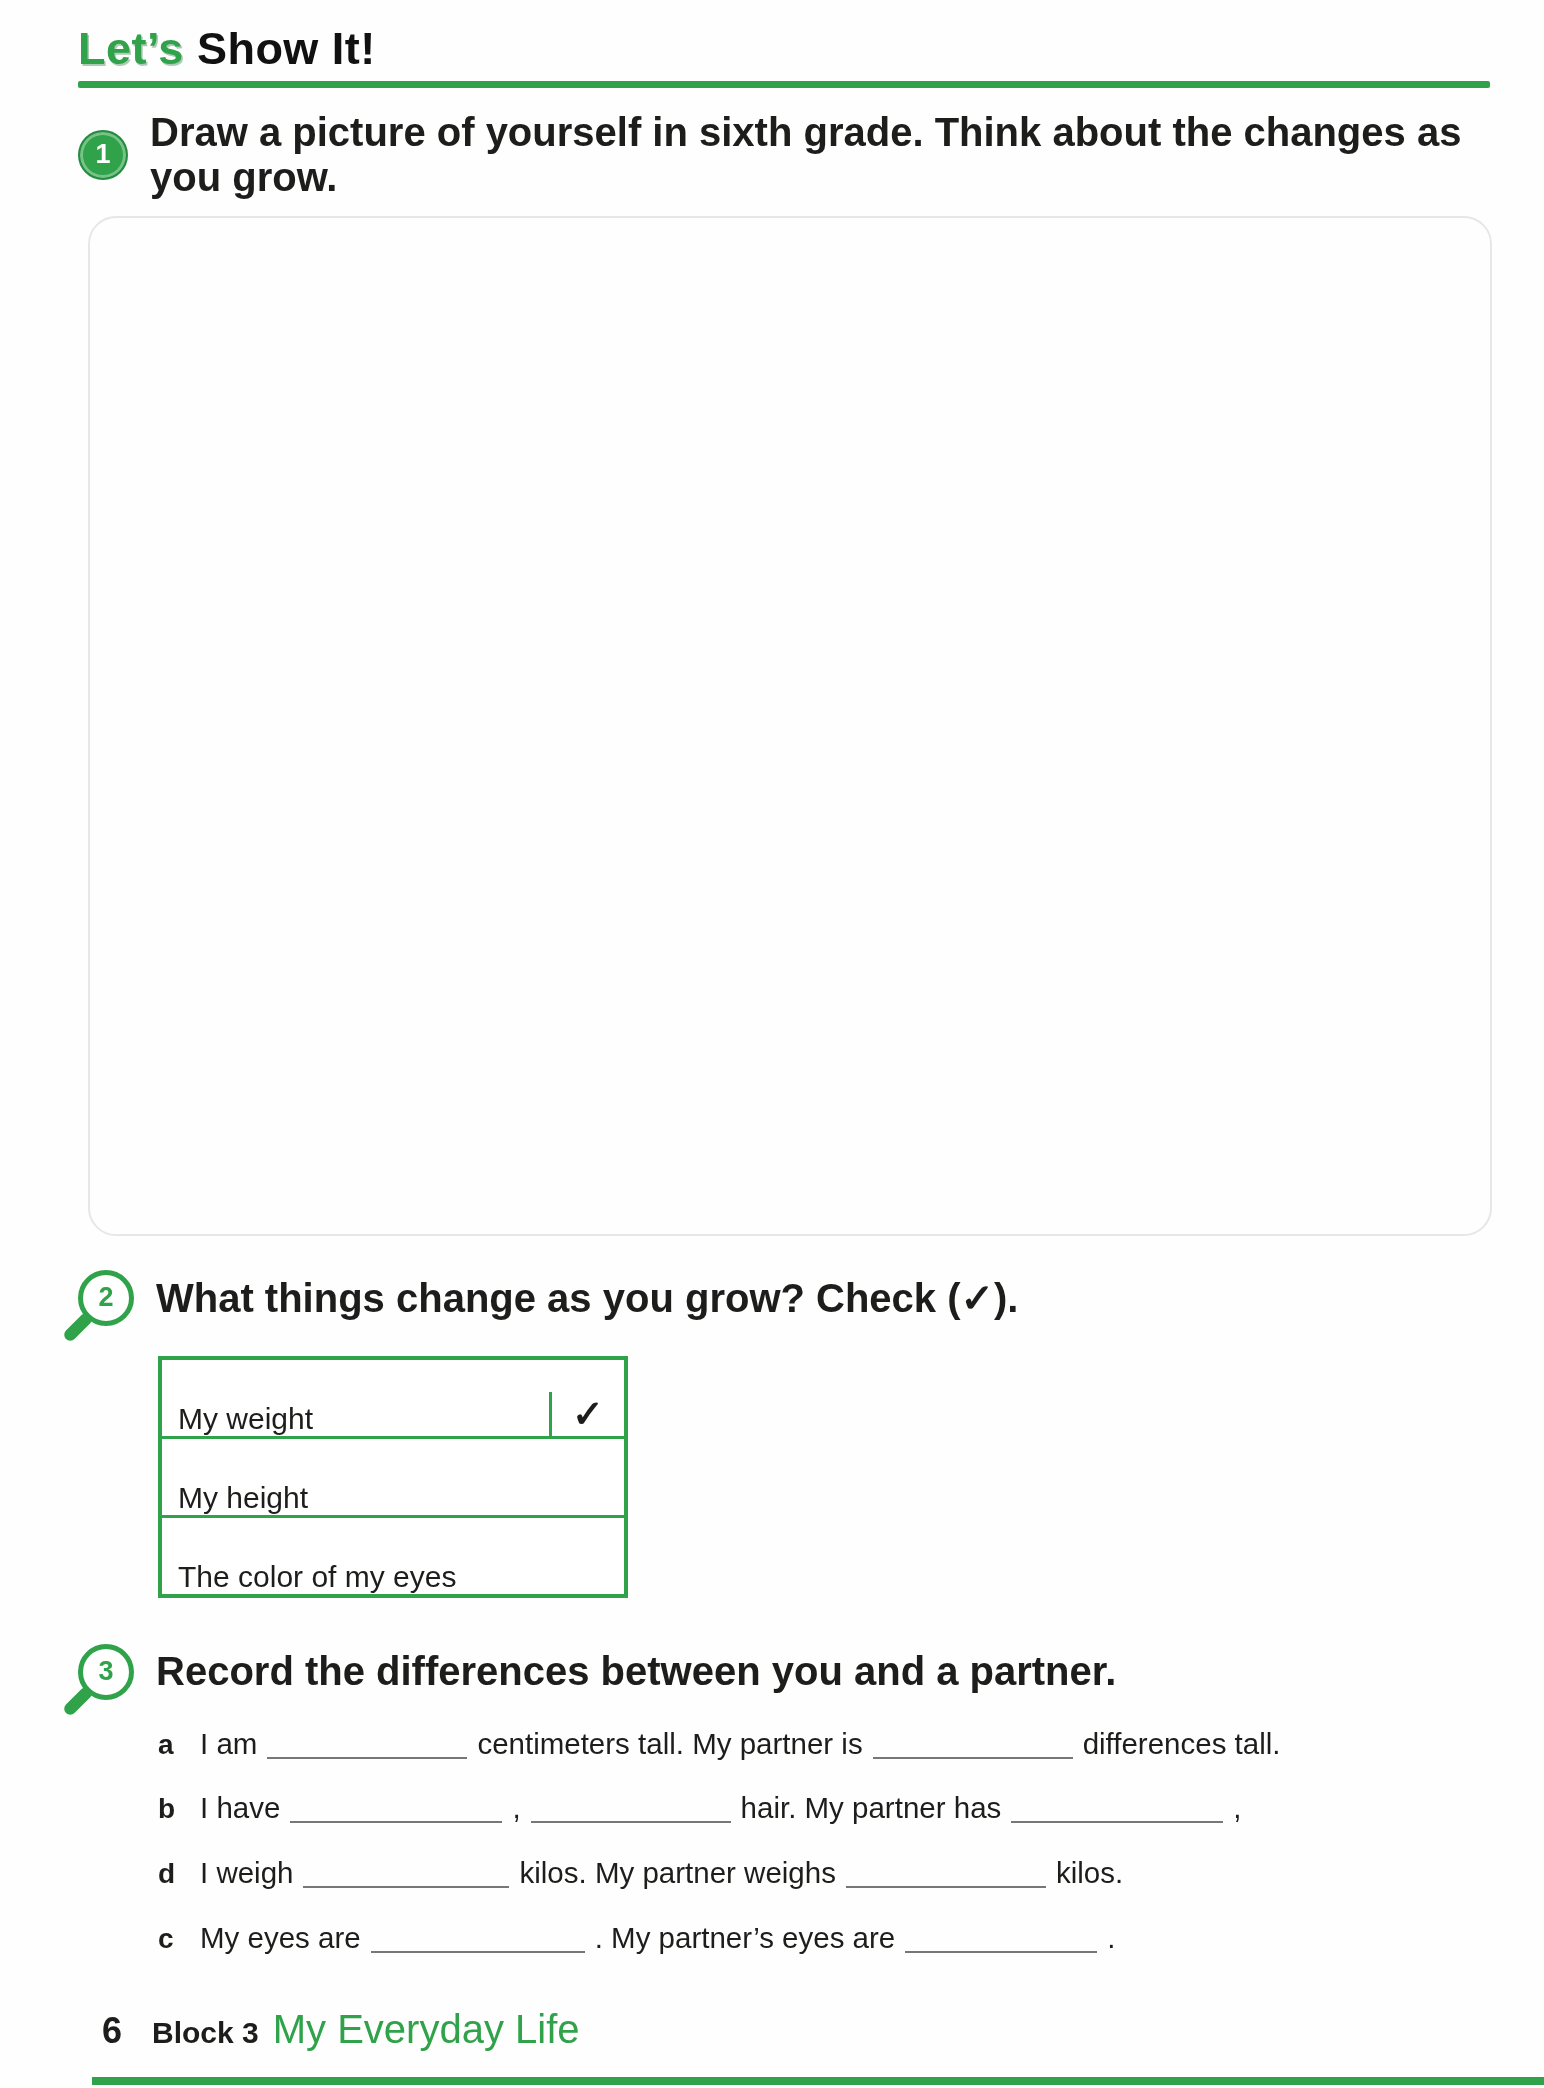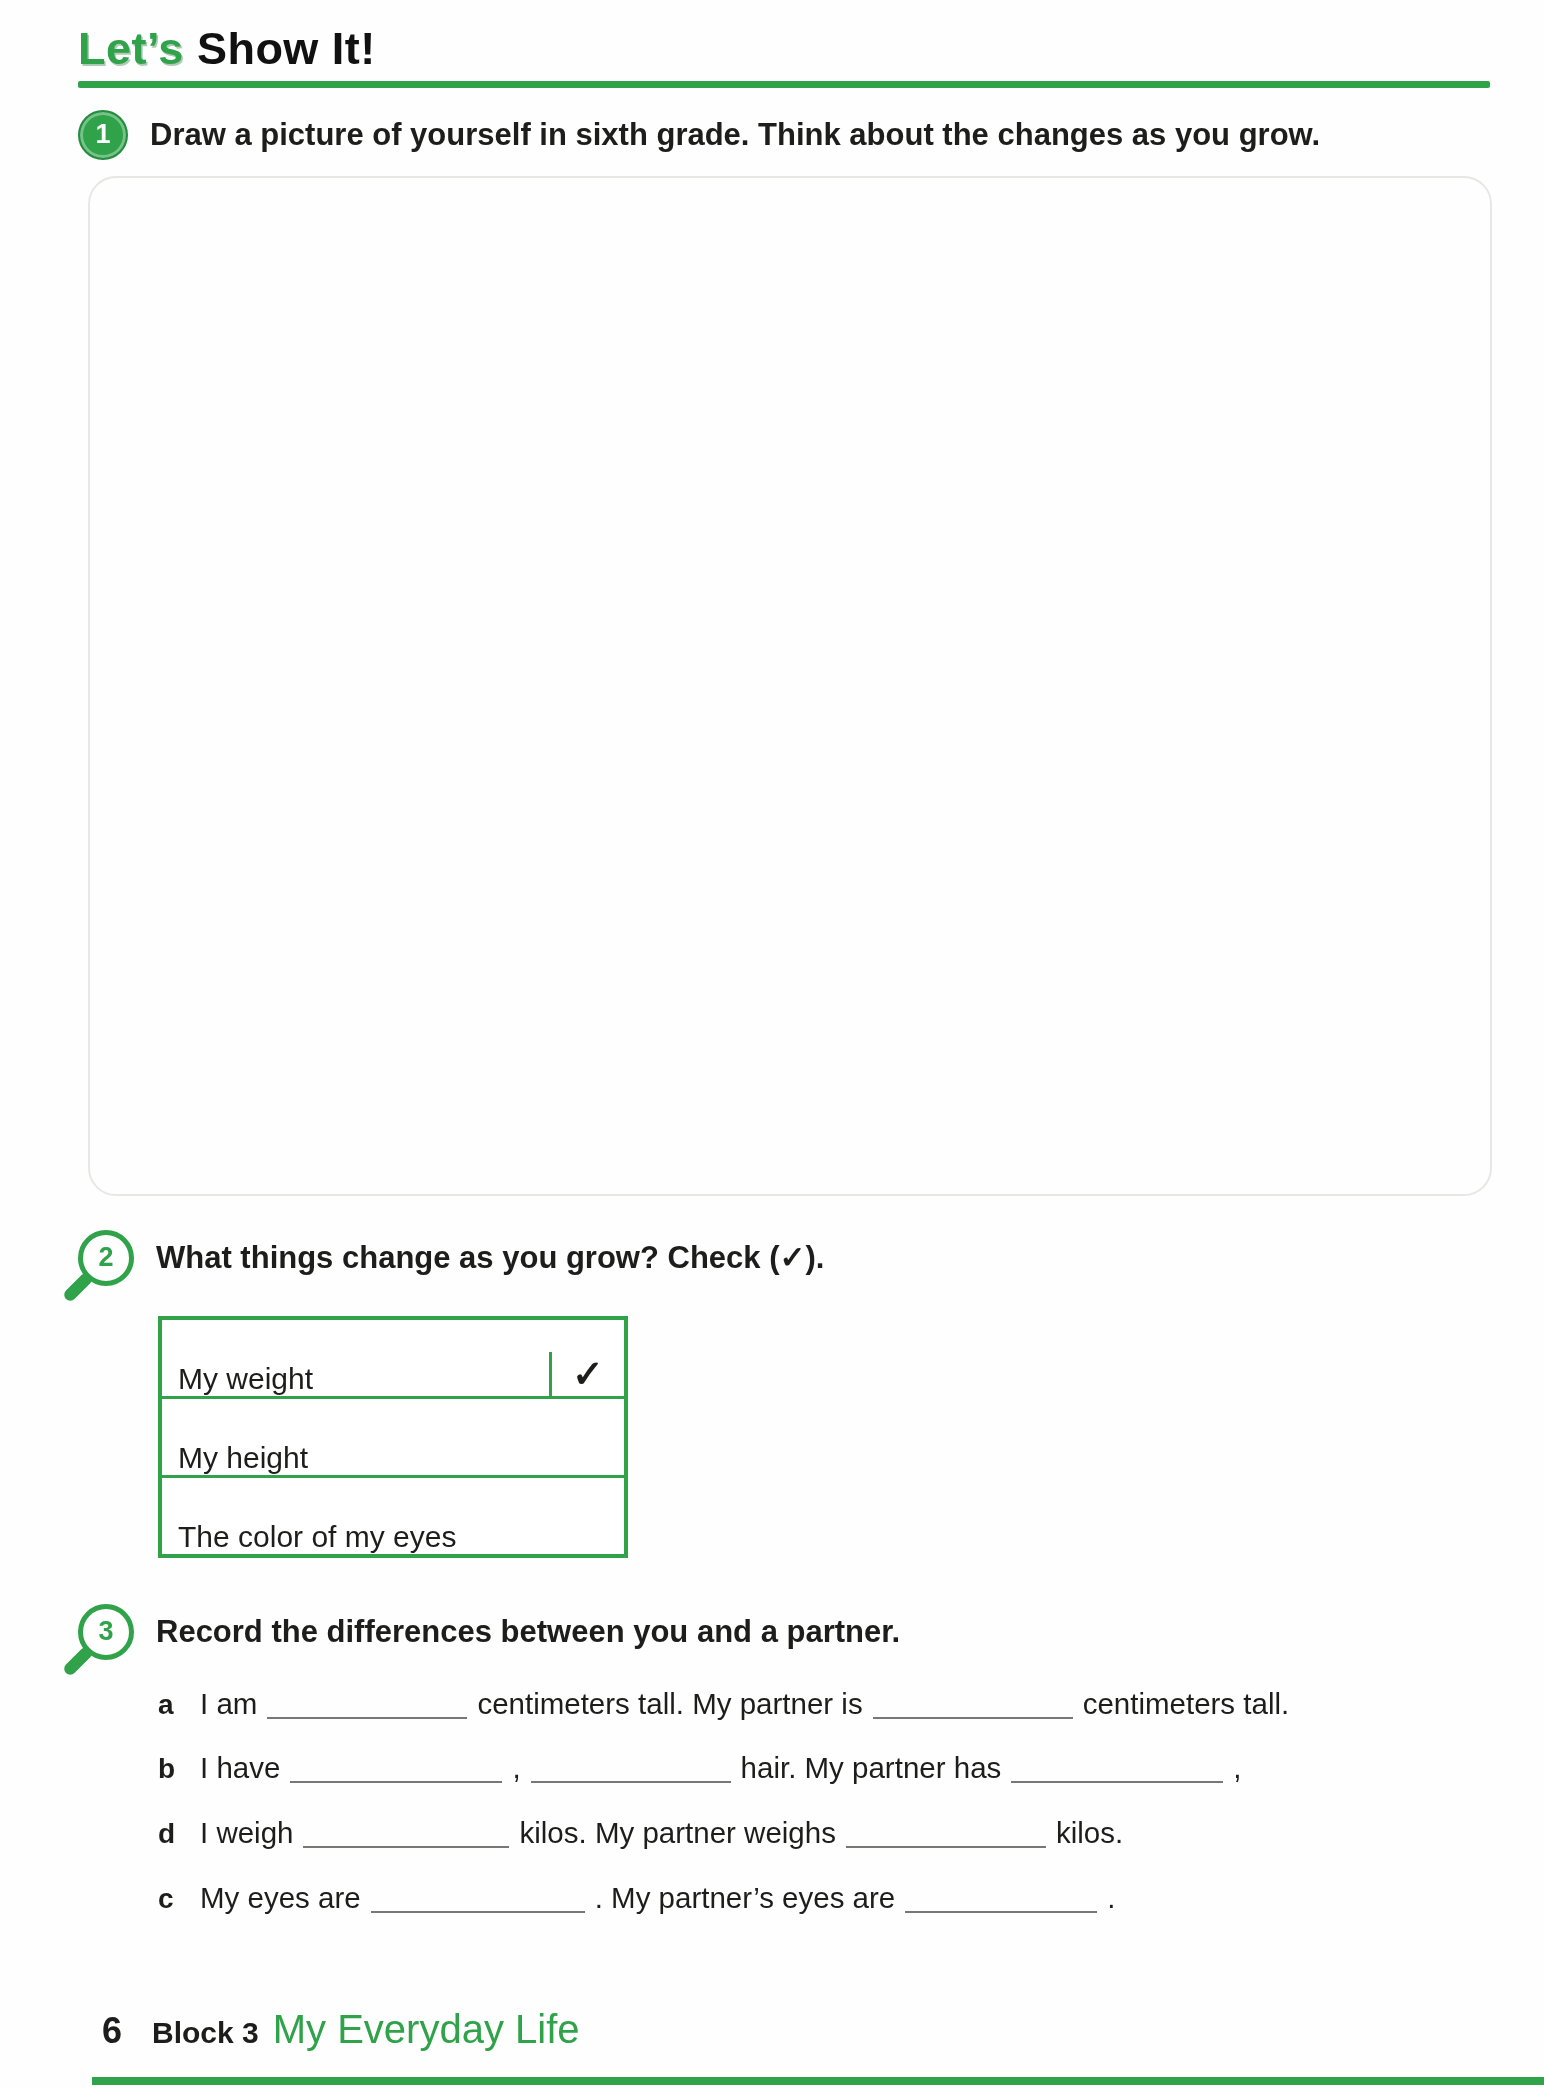--- a/index.html
+++ b/index.html
@@ -14,21 +14,21 @@
 
   
   .header { padding-top:24px; margin:0 54px 16px 78px; }
   .title { margin:0; font-size:45px; font-weight:800; letter-spacing:0.5px; line-height:1.1; }
   .title-accent { color:#2fa24a; text-shadow:1.5px 1.5px 0 rgba(26,104,48,0.35); }
   .title-rest { color:#111; }
   .rule { height:7px; background:#2fa24a; margin-top:7px; border-radius:2px; }
 
   
   .act-head { display:flex; align-items:center; gap:22px; margin:0 54px 0 78px; }
-  .prompt { font-size:31px; font-weight:700; }
+  .prompt { font-size:40px; font-weight:700; }
 
   .num-badge {
     flex:0 0 auto;
     width:46px; height:46px; border-radius:50%;
     background:#2fa24a; border:2px solid #268c3f;
     color:#ffffff; font-size:27px; font-weight:700;
     display:flex; align-items:center; justify-content:center;
     box-shadow:inset 0 0 0 3px rgba(255,255,255,0.35);
   }
 
@@ -148,21 +148,21 @@
       <span class="mag-badge">
         <span class="mag-handle"></span>
         <span class="mag-num">3</span>
       </span>
       <span class="prompt">Record the differences between you and a partner.</span>
     </div>
 
     <div class="fill-lines">
 
       <p class="fill-line">
-        <span class="letter">a</span><span class="seg">I am</span><span class="blank" style="width:200px"></span><span class="seg">centimeters tall. My partner is</span><span class="blank" style="width:200px"></span><span class="seg">centimeters tall.</span>
+        <span class="letter">a</span><span class="seg">I am</span><span class="blank" style="width:200px"></span><span class="seg">centimeters tall. My partner is</span><span class="blank" style="width:200px"></span><span class="seg">differences tall.</span>
       </p>
 
       <p class="fill-line">
         <span class="letter">b</span><span class="seg">I have</span><span class="blank" style="width:212px"></span><span class="seg">,</span><span class="blank" style="width:200px"></span><span class="seg">hair. My partner has</span><span class="blank" style="width:212px"></span><span class="seg">,</span>
       </p>
 
 
       <p class="fill-line">
         <span class="letter">d</span><span class="seg">I weigh</span><span class="blank" style="width:206px"></span><span class="seg">kilos. My partner weighs</span><span class="blank" style="width:200px"></span><span class="seg">kilos.</span>
       </p>

